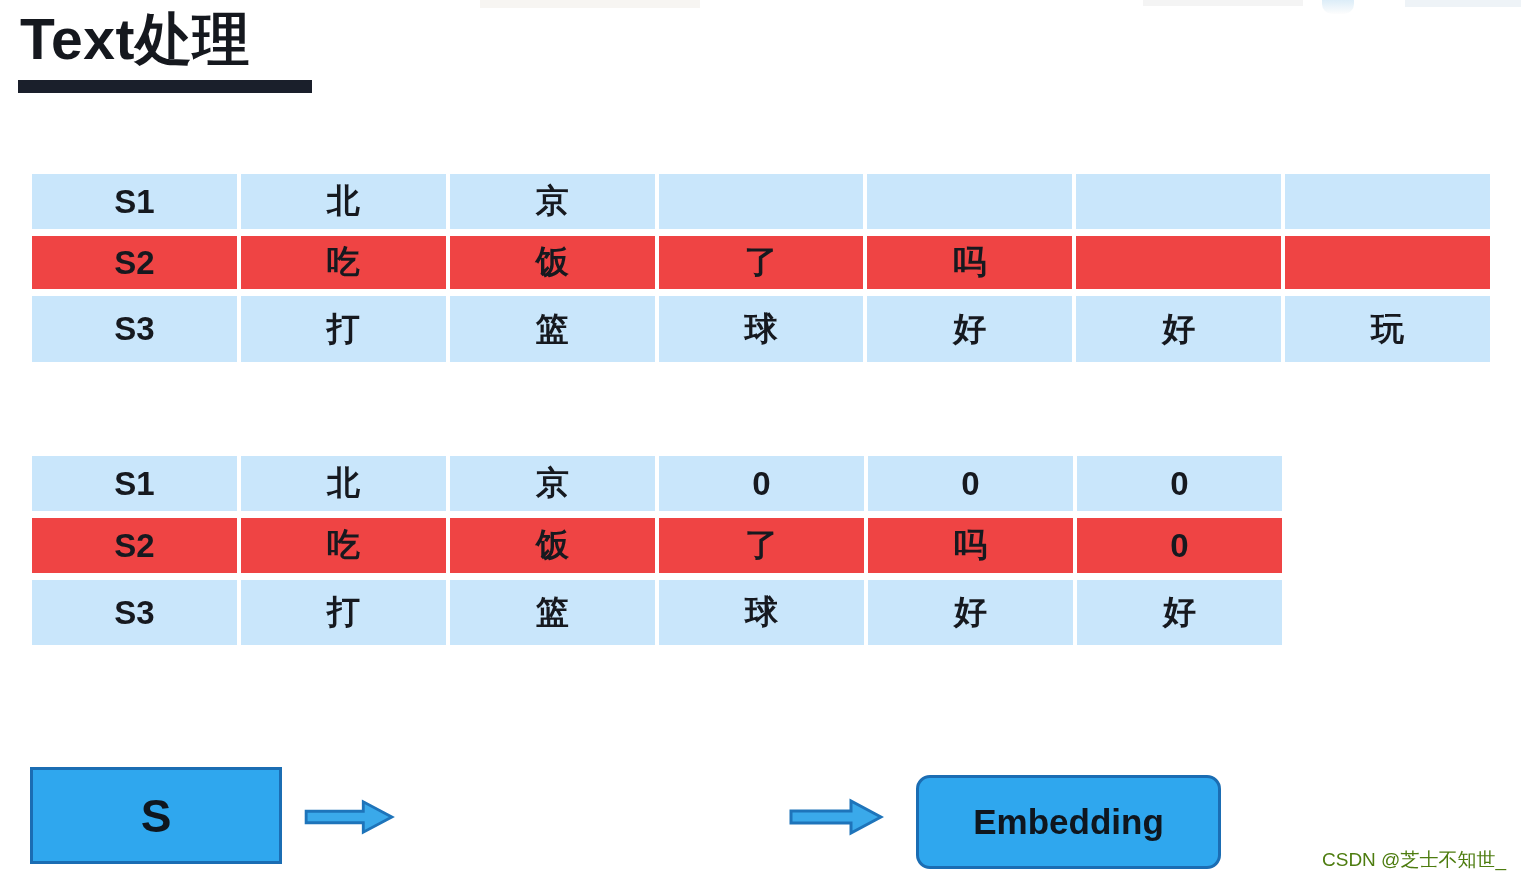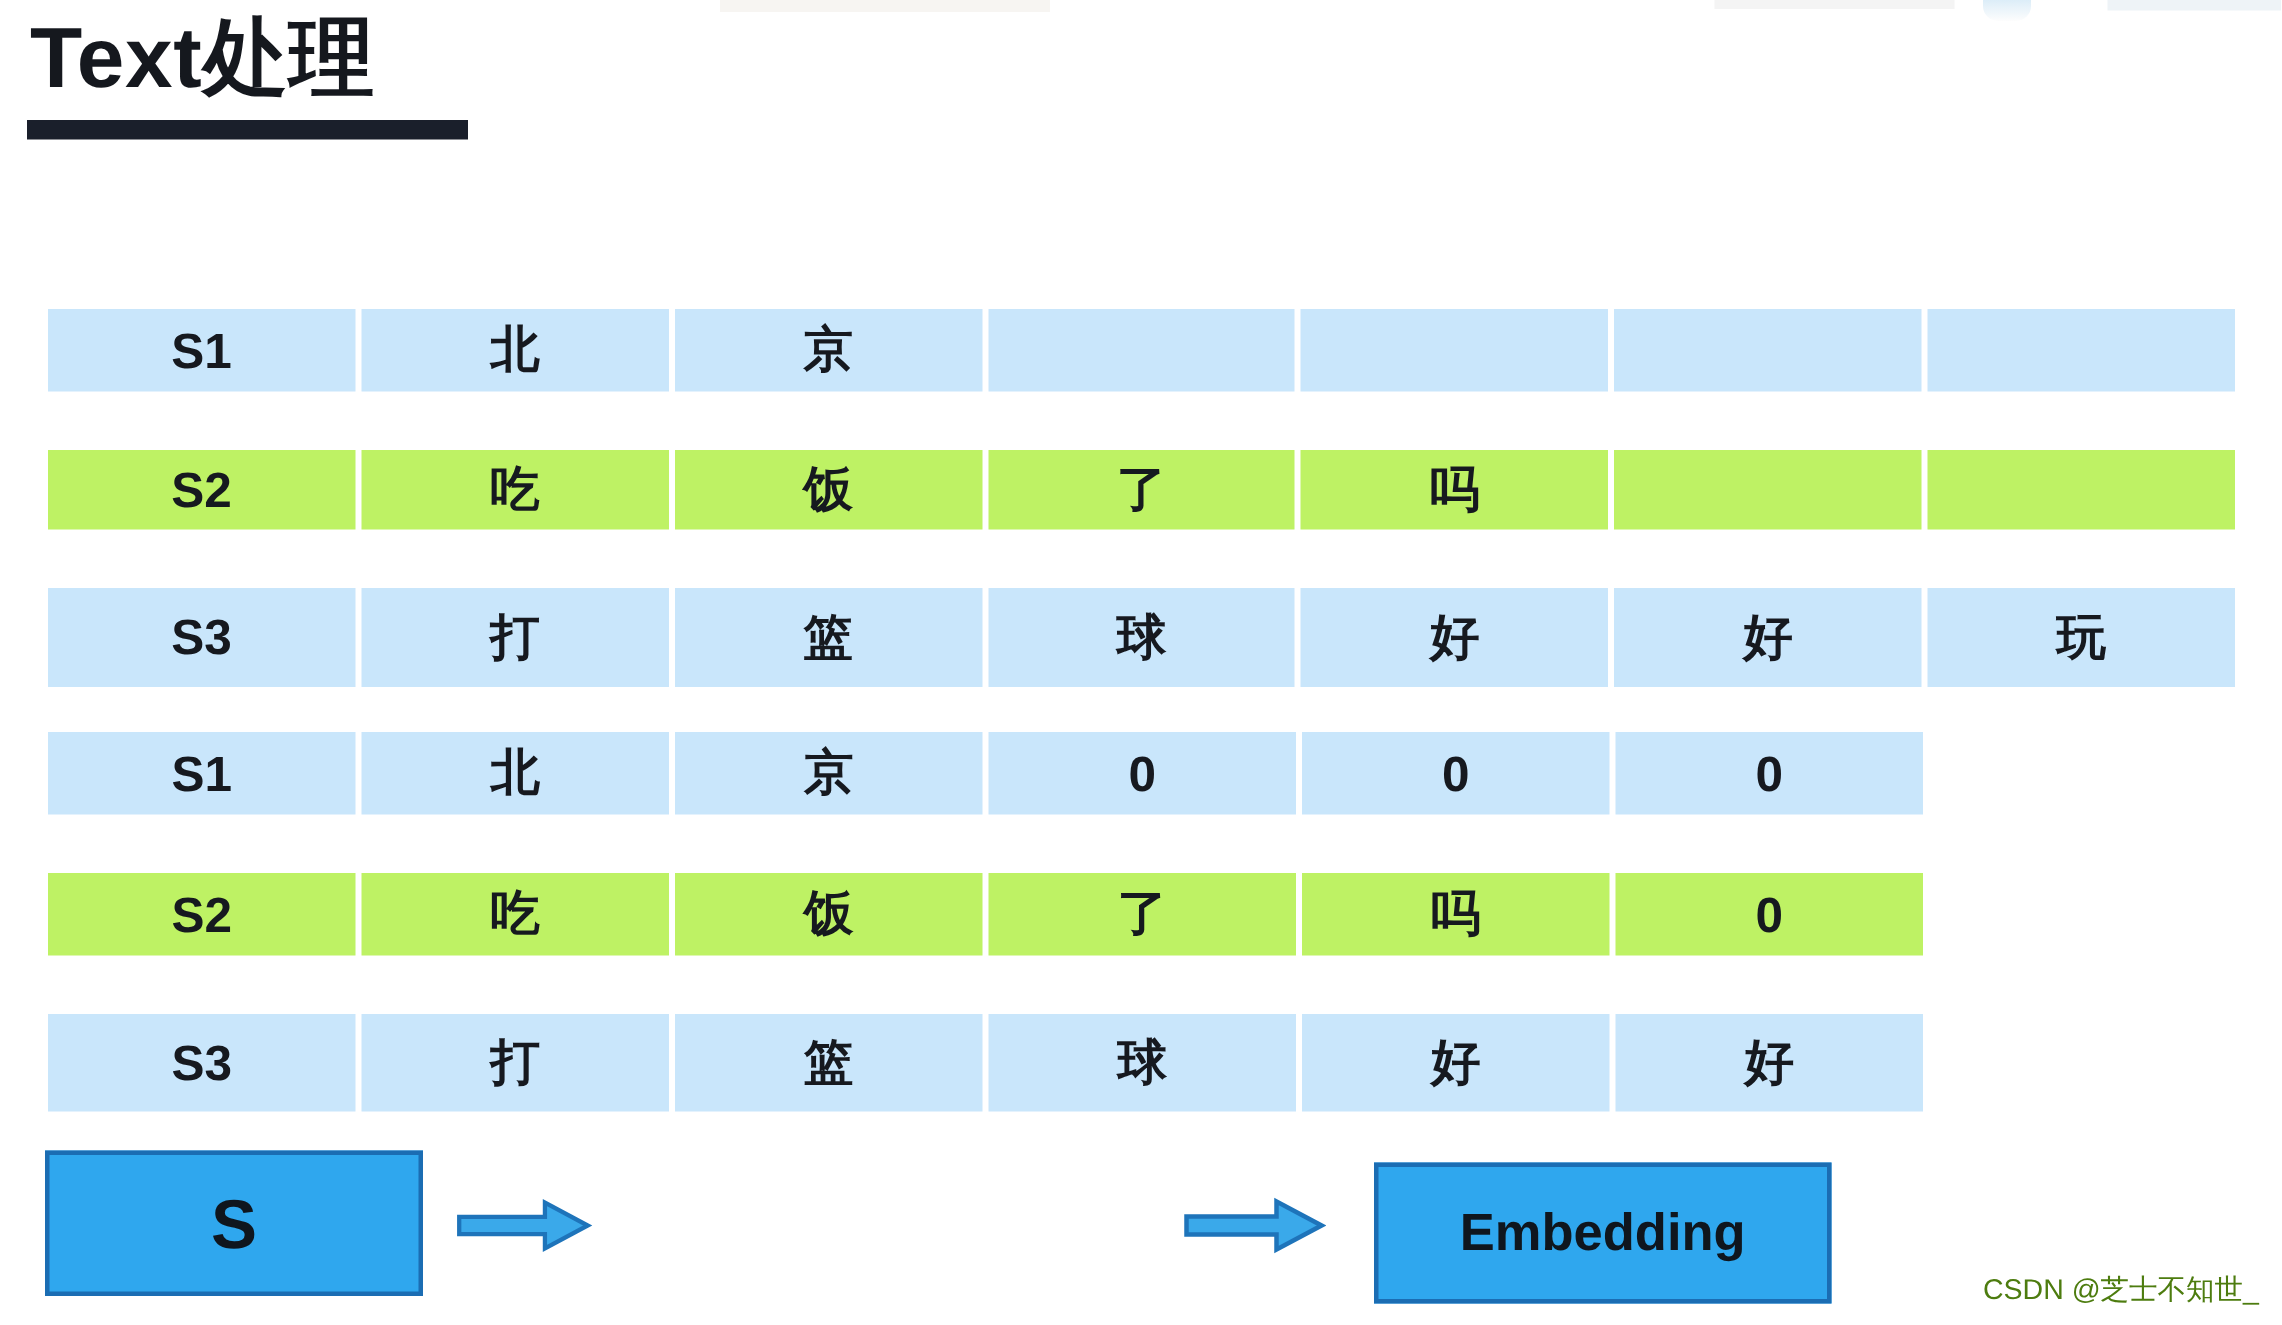--- a/index.html
+++ b/index.html
@@ -40,44 +40,43 @@
   .trow { display: flex; gap: 4px; margin-bottom: 7px; }
   .tcell {
     flex: 1 1 0;
     display: flex;
     align-items: center;
     justify-content: center;
     background: #c9e6fb;
     font-size: 33px;
     font-weight: 700;
     color: #16191f;
-    margin-top: 32px;
   }
-  .trow.alt .tcell { background: #bef264; }
+  .trow.alt .tcell { background: #ef4444; }
   .table1 .r1 .tcell, .table2 .r1 .tcell { height: 55px; }
   .table1 .r2 .tcell { height: 53px; }
   .table2 .r2 .tcell { height: 55px; }
   .table1 .r3 .tcell { height: 66px; }
   .table2 .r3 .tcell { height: 65px; }
 
   
   .flowbox {
     position: absolute;
     background: #2fa7ee;
     border: 3px solid #1b6db3;
     box-sizing: border-box;
     display: flex;
     align-items: center;
     justify-content: center;
     font-weight: 700;
     color: #0f161e;
   }
   .box-s  { left: 30px;  top: 767px; width: 252px; height: 97px; font-size: 46px; }
   .box-wi { left: 447px; top: 772px; width: 303px; height: 94px; font-size: 37px; }
-  .box-em { left: 916px; top: 775px; width: 305px; height: 94px; font-size: 35px; }
+  .box-em { left: 916px; top: 775px; width: 305px; height: 94px; font-size: 35px; border-radius: 14px; }
   .flow-arrow { position: absolute; }
   .arrow1 { left: 303px; top: 797px; }
   .arrow2 { left: 788px; top: 796px; }
 
   
   .watermark {
     position: absolute;
     left: 1322px;
     top: 847px;
     font-size: 19px;

